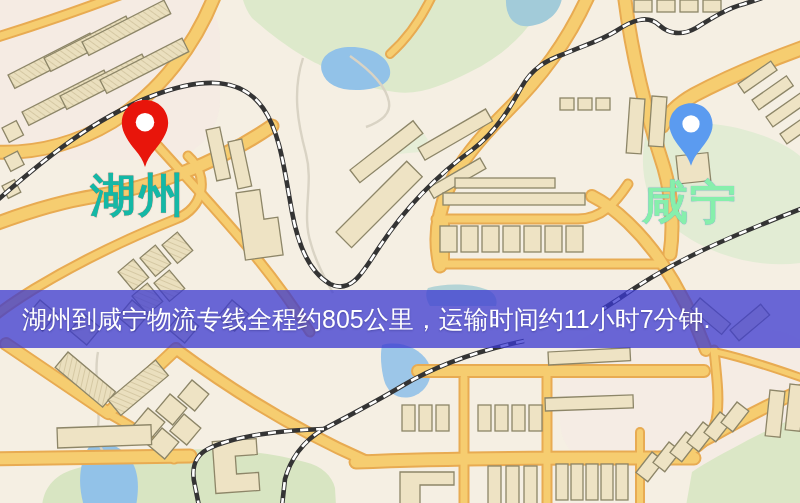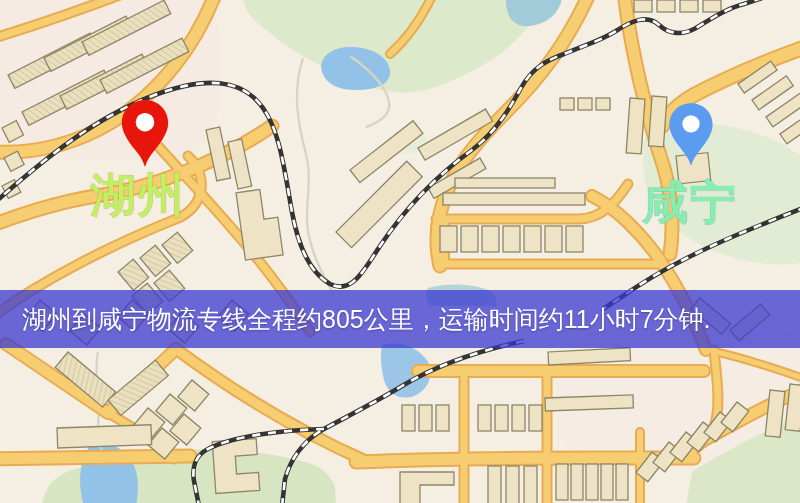--- a/index.html
+++ b/index.html
@@ -15,21 +15,21 @@
   .bld{fill:#eee3c4;stroke:#8d8668;stroke-width:1.3;}
   .bld-h{fill:url(#hatch);stroke:#8d8668;stroke-width:1.3;}
   .stream{fill:none;stroke:#d9d3c4;stroke-width:2.4;}
 
   
   .marker{position:absolute;}
   .marker svg{display:block;}
   .pin-label{position:absolute;font-weight:700;font-size:46px;line-height:1;
              letter-spacing:2px;white-space:nowrap;
              font-family:"Liberation Sans","DejaVu Sans",sans-serif;}
-  .origin-label{left:90px;top:172px;color:#bef264;
+  .origin-label{left:90px;top:172px;color:#14b8a6;
                 text-shadow:0 0 1px rgba(229,20,8,.6);}
   .destination-label{left:642px;top:179px;color:#86efac;
                 text-shadow:0 0 1px rgba(43,58,224,.6);}
 
   
   .banner{position:absolute;left:0;top:290px;width:800px;height:58px;
           background:rgba(58,56,208,0.75);display:flex;align-items:center;}
   .banner-text{color:#ffffff;font-size:25px;padding-left:22px;white-space:nowrap;
                text-shadow:0 1px 2px rgba(20,20,90,.35);}
 </style>

